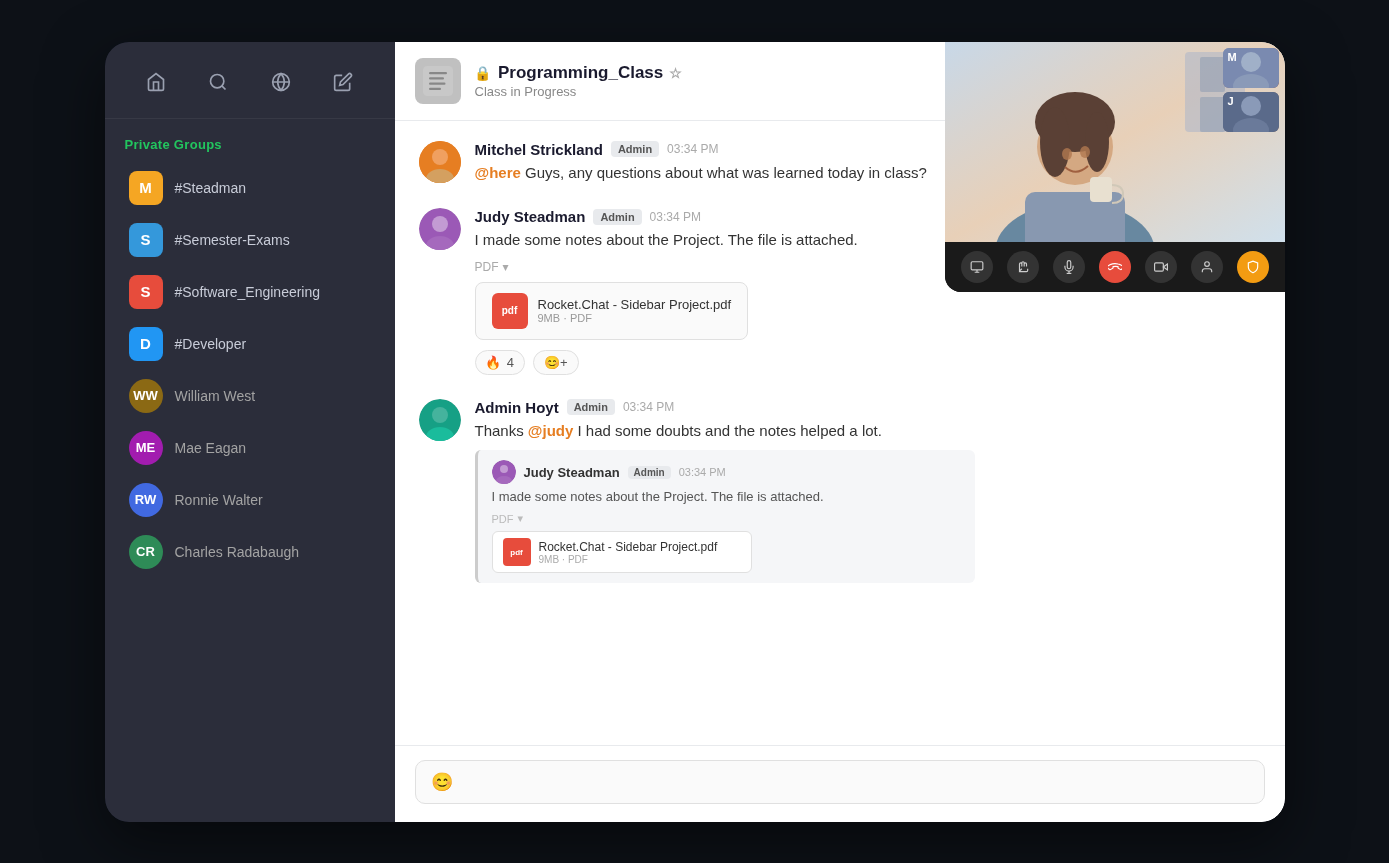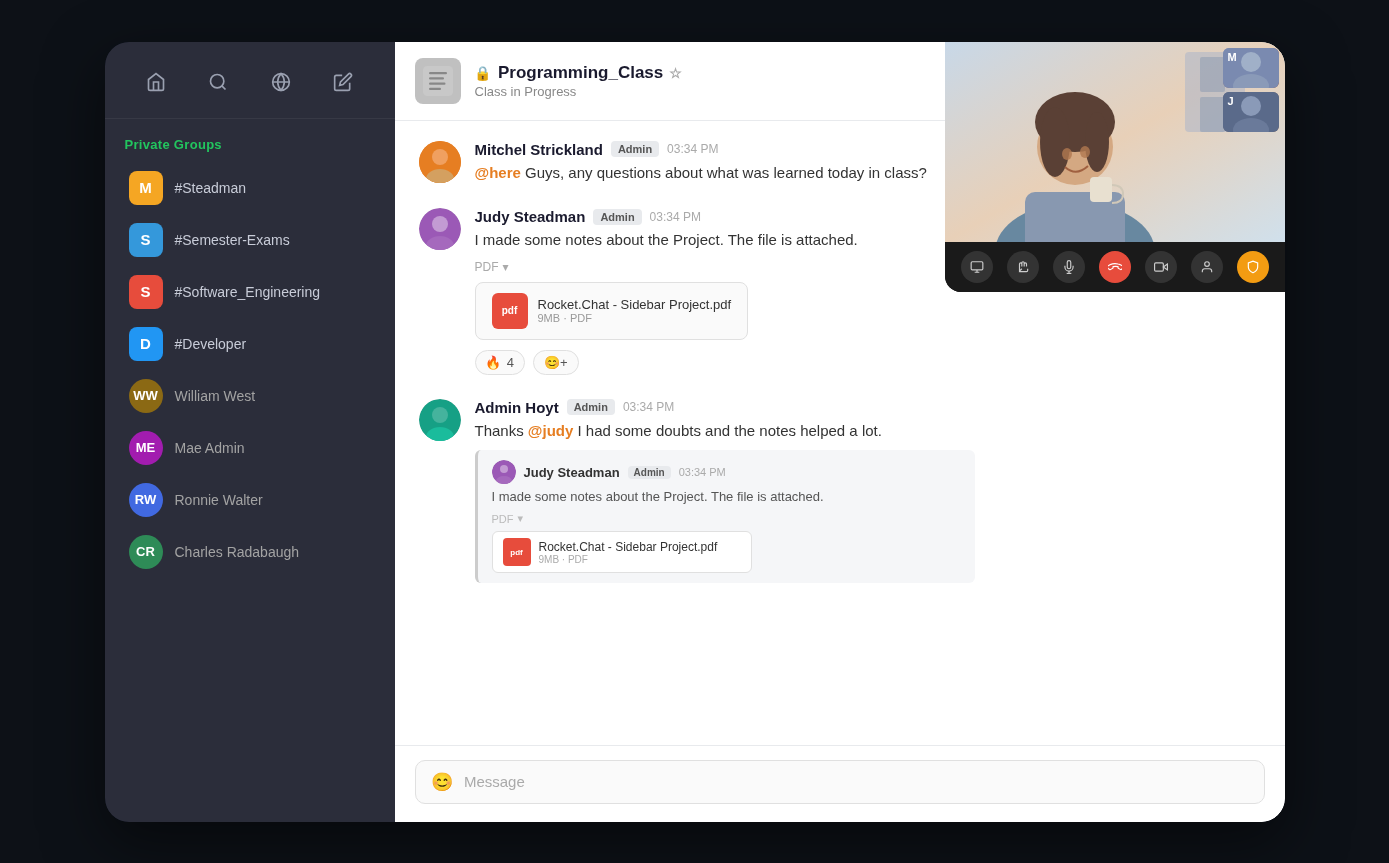--- a/index.html
+++ b/index.html
@@ -527,21 +527,21 @@
       <span class="channel-menu">⋮</span>
     </div>
 
 
     <div class="direct-item">
       <div class="avatar-placeholder" style="background:#8B6914;">WW</div>
       <span class="direct-name">William West</span>
     </div>
     <div class="direct-item">
       <div class="avatar-placeholder" style="background:#a21caf;">ME</div>
-      <span class="direct-name">Mae Admin</span>
+      <span class="direct-name">Mae Eagan</span>
     </div>
     <div class="direct-item">
       <div class="avatar-placeholder" style="background:#4169e1;">RW</div>
       <span class="direct-name">Ronnie Walter</span>
     </div>
     <div class="direct-item">
       <div class="avatar-placeholder" style="background:#2e8b57;">CR</div>
       <span class="direct-name">Charles Radabaugh</span>
     </div>
   </div>
@@ -710,21 +710,20 @@
             </div>
           </div>
         </div>
       </div>
 
     </div>
 
     <div class="message-input-area">
       <div class="message-input-box">
         <span class="input-emoji">😊</span>
-        <input class="message-input" type="text" placeholder="Message" style="">
       </div>
     </div>
 
     <div class="video-overlay">
       <div class="video-main">
 
         <div class="video-person">
           <svg width="100%" height="100%" viewBox="0 0 340 200" xmlns="http://www.w3.org/2000/svg">
             <defs>
               <linearGradient id="bg" x1="0" y1="0" x2="1" y2="1">

